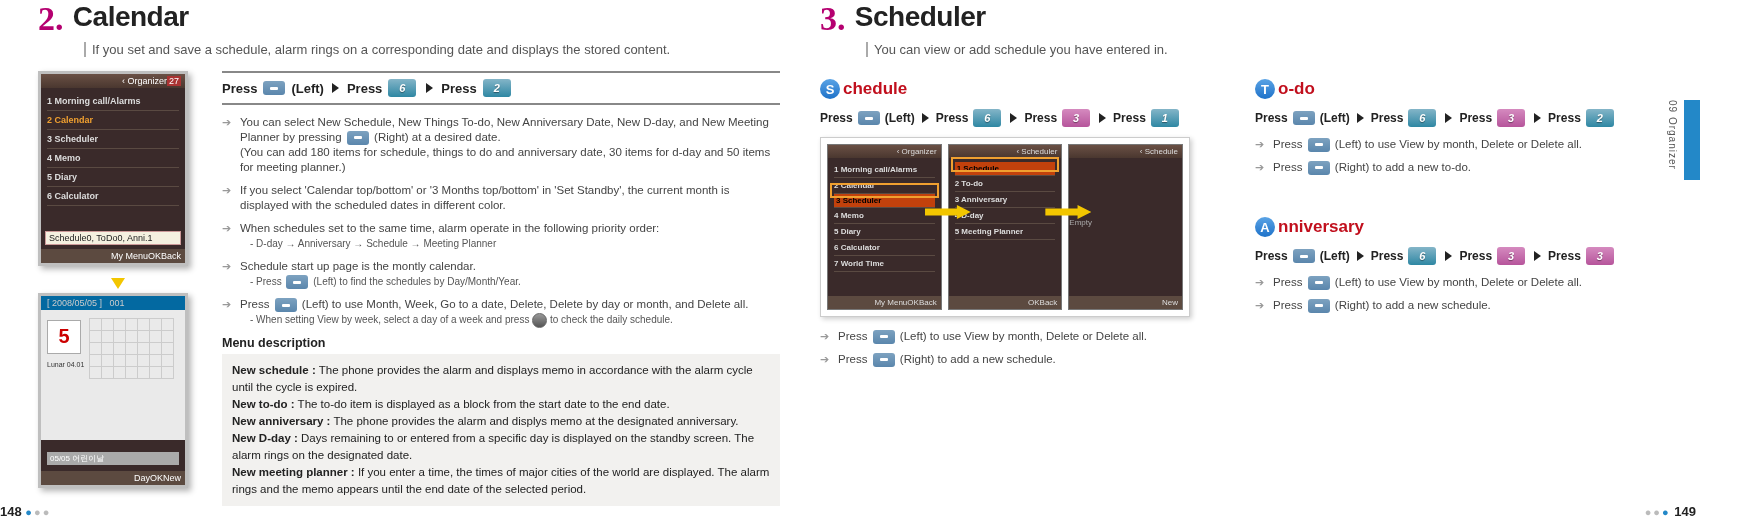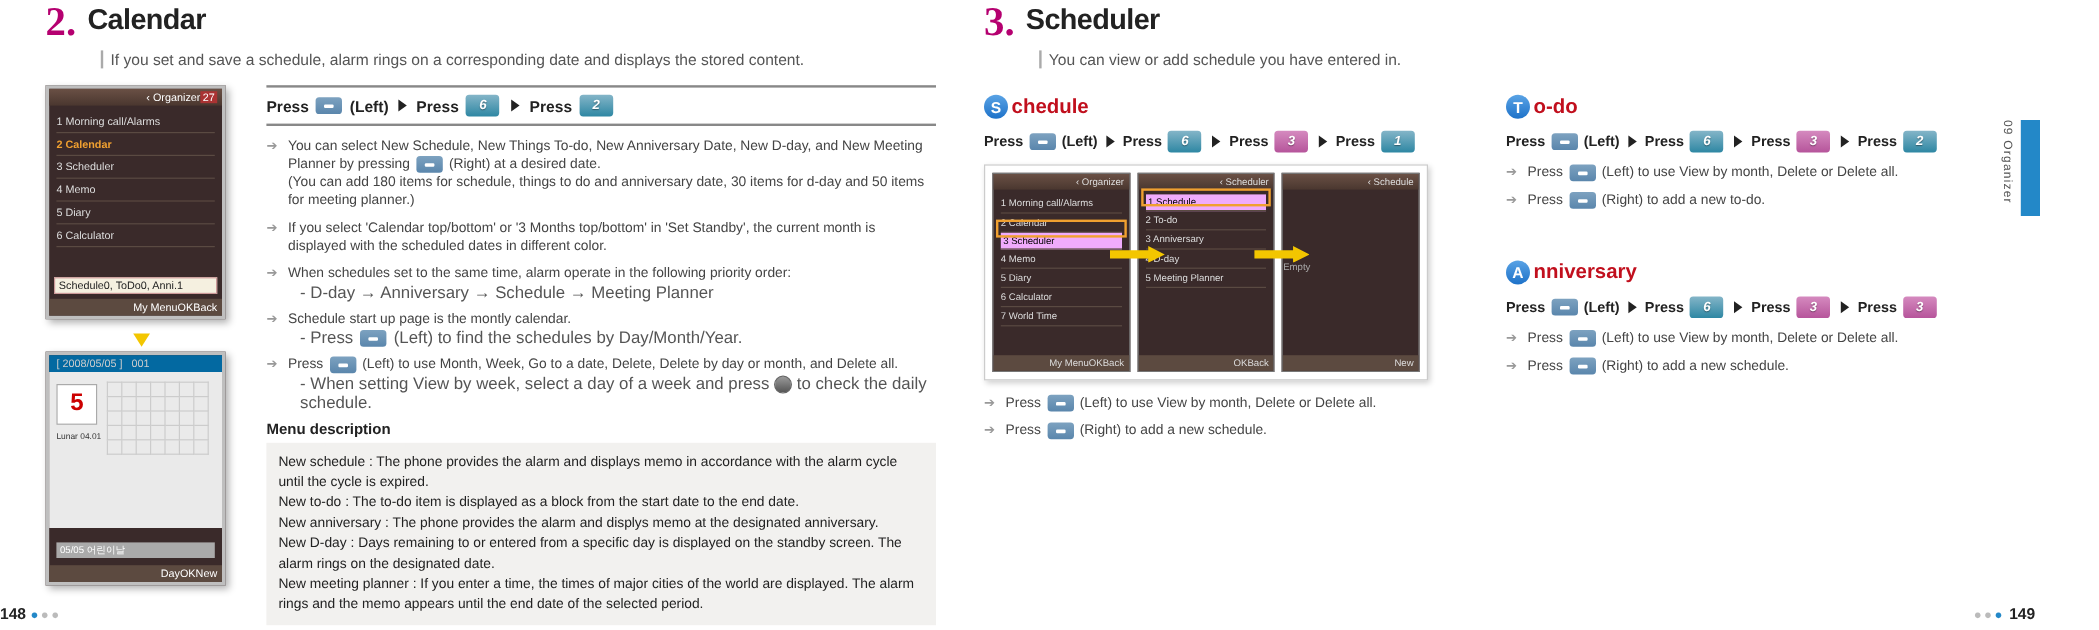--- a/index.html
+++ b/index.html
@@ -30,21 +30,21 @@
     font-family: Georgia, serif;
     color: #b50070;
     font-size: 34px;
     font-weight: bold;
     display: inline-block;
     vertical-align: top;
     margin-right: 6px;
   }
   .section-title {
     font-family: Arial, Helvetica, sans-serif;
-    font-size: 24px;
+    font-size: 28px;
     font-weight: bold;
     letter-spacing: -0.5px;
     display: inline-block;
     vertical-align: top;
     line-height: 34px;
   }
   .section-sub {
     font-size: 13px;
     color: #555;
     border-left: 2px solid #aaa;
@@ -69,21 +69,21 @@
     position: relative;
     margin-bottom: 12px;
   }
   .phone-title {
     background: linear-gradient(#6a5045,#4a372f);
     padding: 2px 4px;
     display: flex;
     justify-content: flex-end;
   }
   .phone-list { padding: 4px 6px; line-height: 16px; color:#ddd;}
-  .phone-list div { border-bottom: 1px solid #5a4a42; padding:1px 0;}
+  .phone-list div { border-bottom: 1px solid #5a4a42; padding:1px 0;font-weight:bold;}
   .phone-high { background:#f5f0e0; color:#222; border:1px solid #c99; padding:1px 3px;}
   .phone-soft { background:#5c4a40; padding:2px 4px; display:flex; justify-content:flex-end; position:absolute; bottom:0; left:0; right:0;}
   .arrow-down {
     width:0;height:0;border-left:7px solid transparent;border-right:7px solid transparent;border-top:11px solid #f3c600;
     margin: 4px auto;
   }
   .cal-screen .cal-date { background:#0369a1; color:#ccc; padding:2px 6px; font-size:9px;}
   .cal-screen .cal-body { background:#eaeaea; height:130px; color:#333; padding:4px; font-size:8px; position:relative;}
   .cal-big {
     background:#fff; border:1px solid #aaa; width:34px; height:34px; font-size:20px; color:#c00; text-align:center; line-height:30px; position:absolute; top:10px; left:6px; font-weight:bold;
@@ -119,44 +119,44 @@
   .btn-num.pink { background:linear-gradient(#d58abf,#b6559b);}
   .tri { display:inline-block; width:0;height:0;border-top:5px solid transparent;border-bottom:5px solid transparent;border-left:7px solid #222;margin:0 4px;vertical-align:middle;}
 
   .bullets { margin:0; padding:0; list-style:none; }
   .bullets > li {
     position:relative; padding-left:18px; margin-bottom:8px; line-height:15px; font-size:11.5px; color:#444;
   }
   .bullets > li::before {
     content:"➔"; position:absolute; left:0; top:0; color:#999; font-size:11px;
   }
-  .sub { padding-left:10px; font-size:14px; color:#555;}
+  .sub { padding-left:10px; font-size:10px; color:#555;}
   .sub::before{content:"- "}
   .menu-desc-title { font-weight:bold; font-size:12.5px; margin:6px 0 4px;}
   .desc-box { background:#f2f1ef; padding:8px 10px; font-size:11.5px; line-height:17px;}
-  .desc-box b { font-weight:normal;text-align:center;}
+  .desc-box b { font-weight:bold;text-align:center;}
   .inline-icon { display:inline-flex; vertical-align:middle; }
 
   
   .right-cols { display:flex; gap:30px; margin-top:4px;}
   .rcol { flex:1; }
   .sub-h { color:#c10f1d; font-weight:bold; font-size:17px; margin:8px 0 10px; display:flex; align-items:center; gap:3px;}
   .sub-h .circle {
     width:20px;height:20px;border-radius:50%;background:linear-gradient(#5aa3e5,#1e72c9);color:#fff;display:inline-flex;align-items:center;justify-content:center;font-size:13px;font-weight:bold;flex-shrink:0;
   }
   .press-row { font-weight:bold; font-size:12px; display:flex; align-items:center; gap:3px; flex-wrap:wrap; margin-bottom:10px;}
   .screenshot-wide {
     display:flex; gap:6px; border:1px solid #ccc; padding:6px; width:370px; height:180px; background:#fff; box-shadow:2px 2px 5px rgba(0,0,0,.2); margin-bottom:12px;
   }
   .mini {
     flex:1; background:#3a2a2a; color:#ddd; font-size:8px; position:relative; border:1px solid #777;
   }
   .mini .phone-title{font-size:8px;}
   .mini .phone-list{font-size:8px;line-height:13px;}
-  .mini .hi { background:#f0abfc; color:#000; padding:0 2px;}
+  .mini .hi { background:#c2410c; color:#000; padding:0 2px;}
   .mini .orange-box{ border:2px solid #f0a030; position:absolute; }
   .wide-arrow {
     position:absolute; width:46px; height:14px; background:#f3c600; top:60px; right:-30px;
     clip-path: polygon(0 25%, 70% 25%, 70% 0, 100% 50%, 70% 100%, 70% 75%, 0 75%);
     z-index:5;
   }
 
   .page-num-left { position:absolute; bottom:6px; left:0; font-size:13px; font-weight:bold;}
   .page-num-right { position:absolute; bottom:6px; right:4px; font-size:13px; font-weight:bold;}
   .dots { letter-spacing:2px; font-size:11px;}

